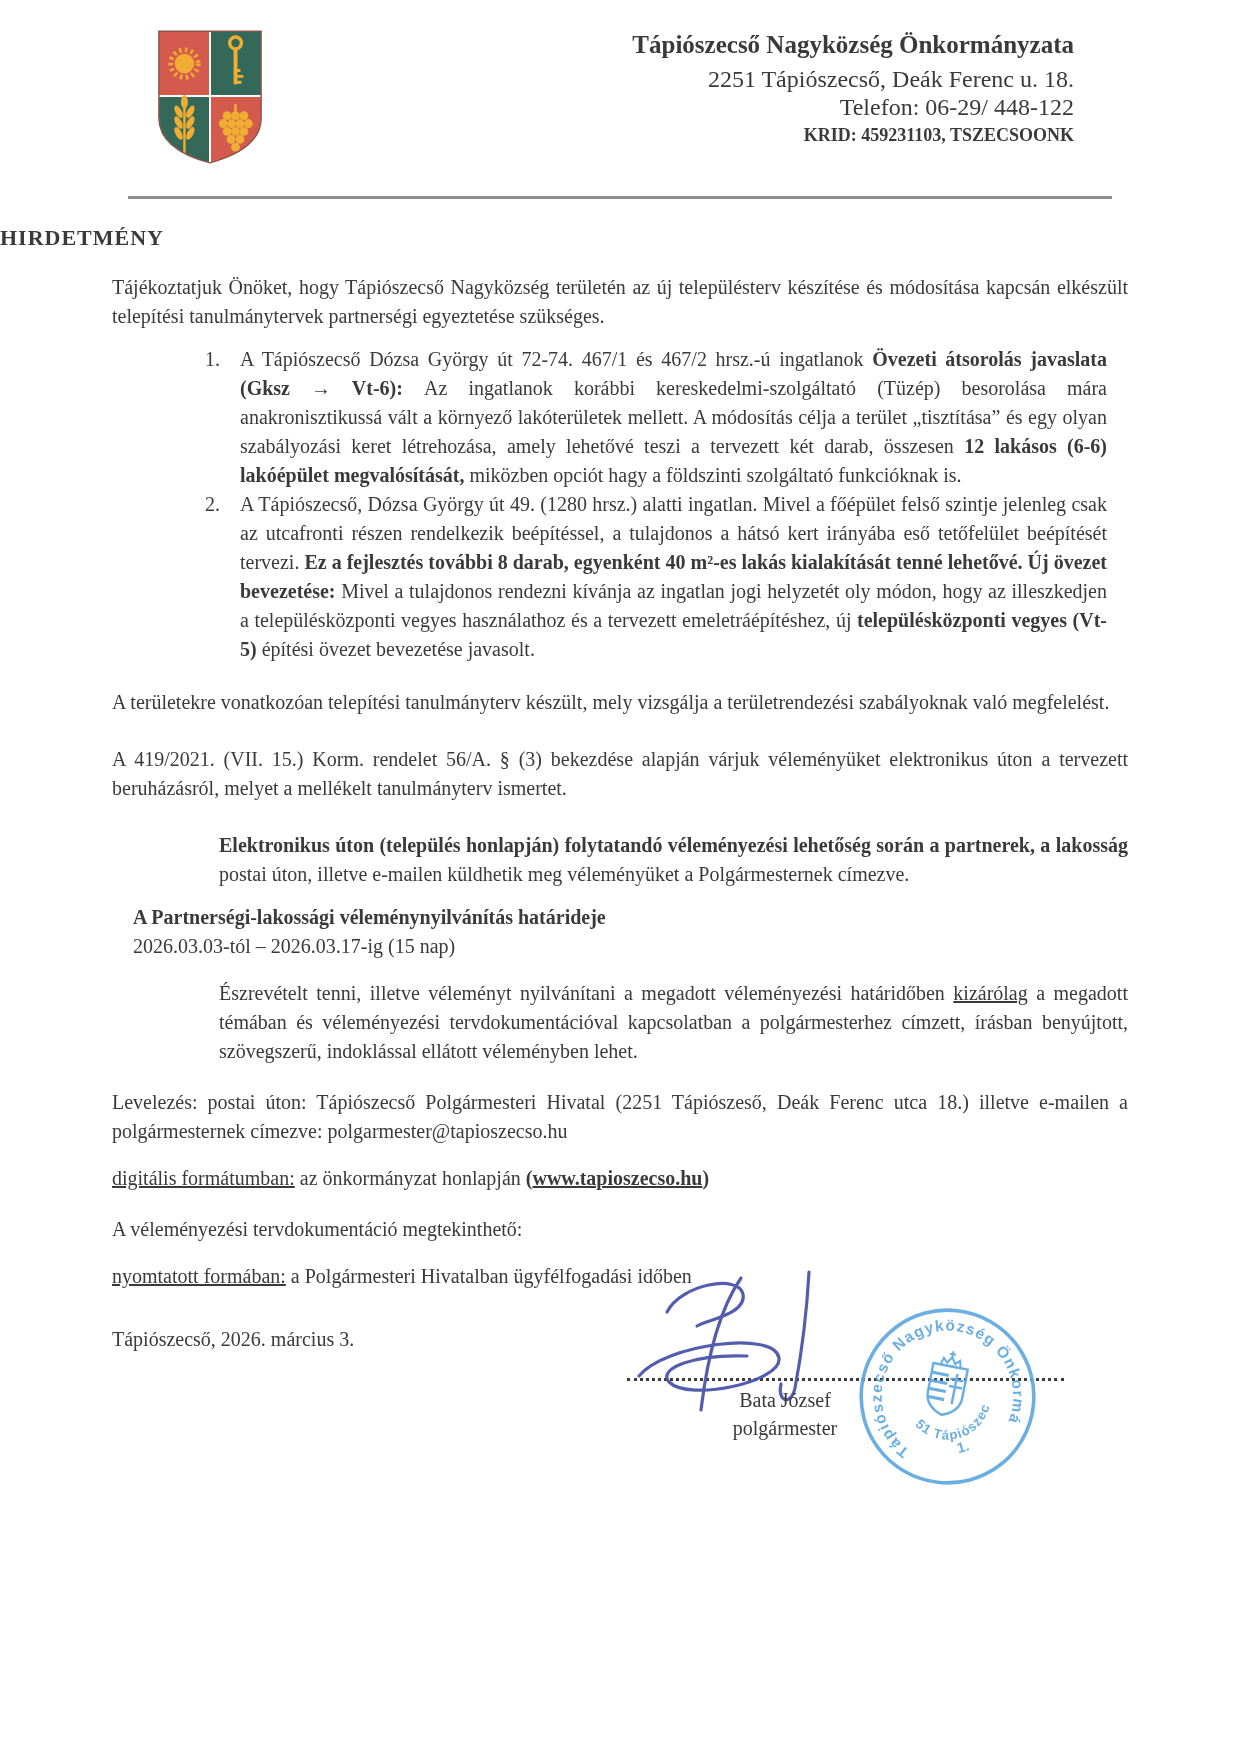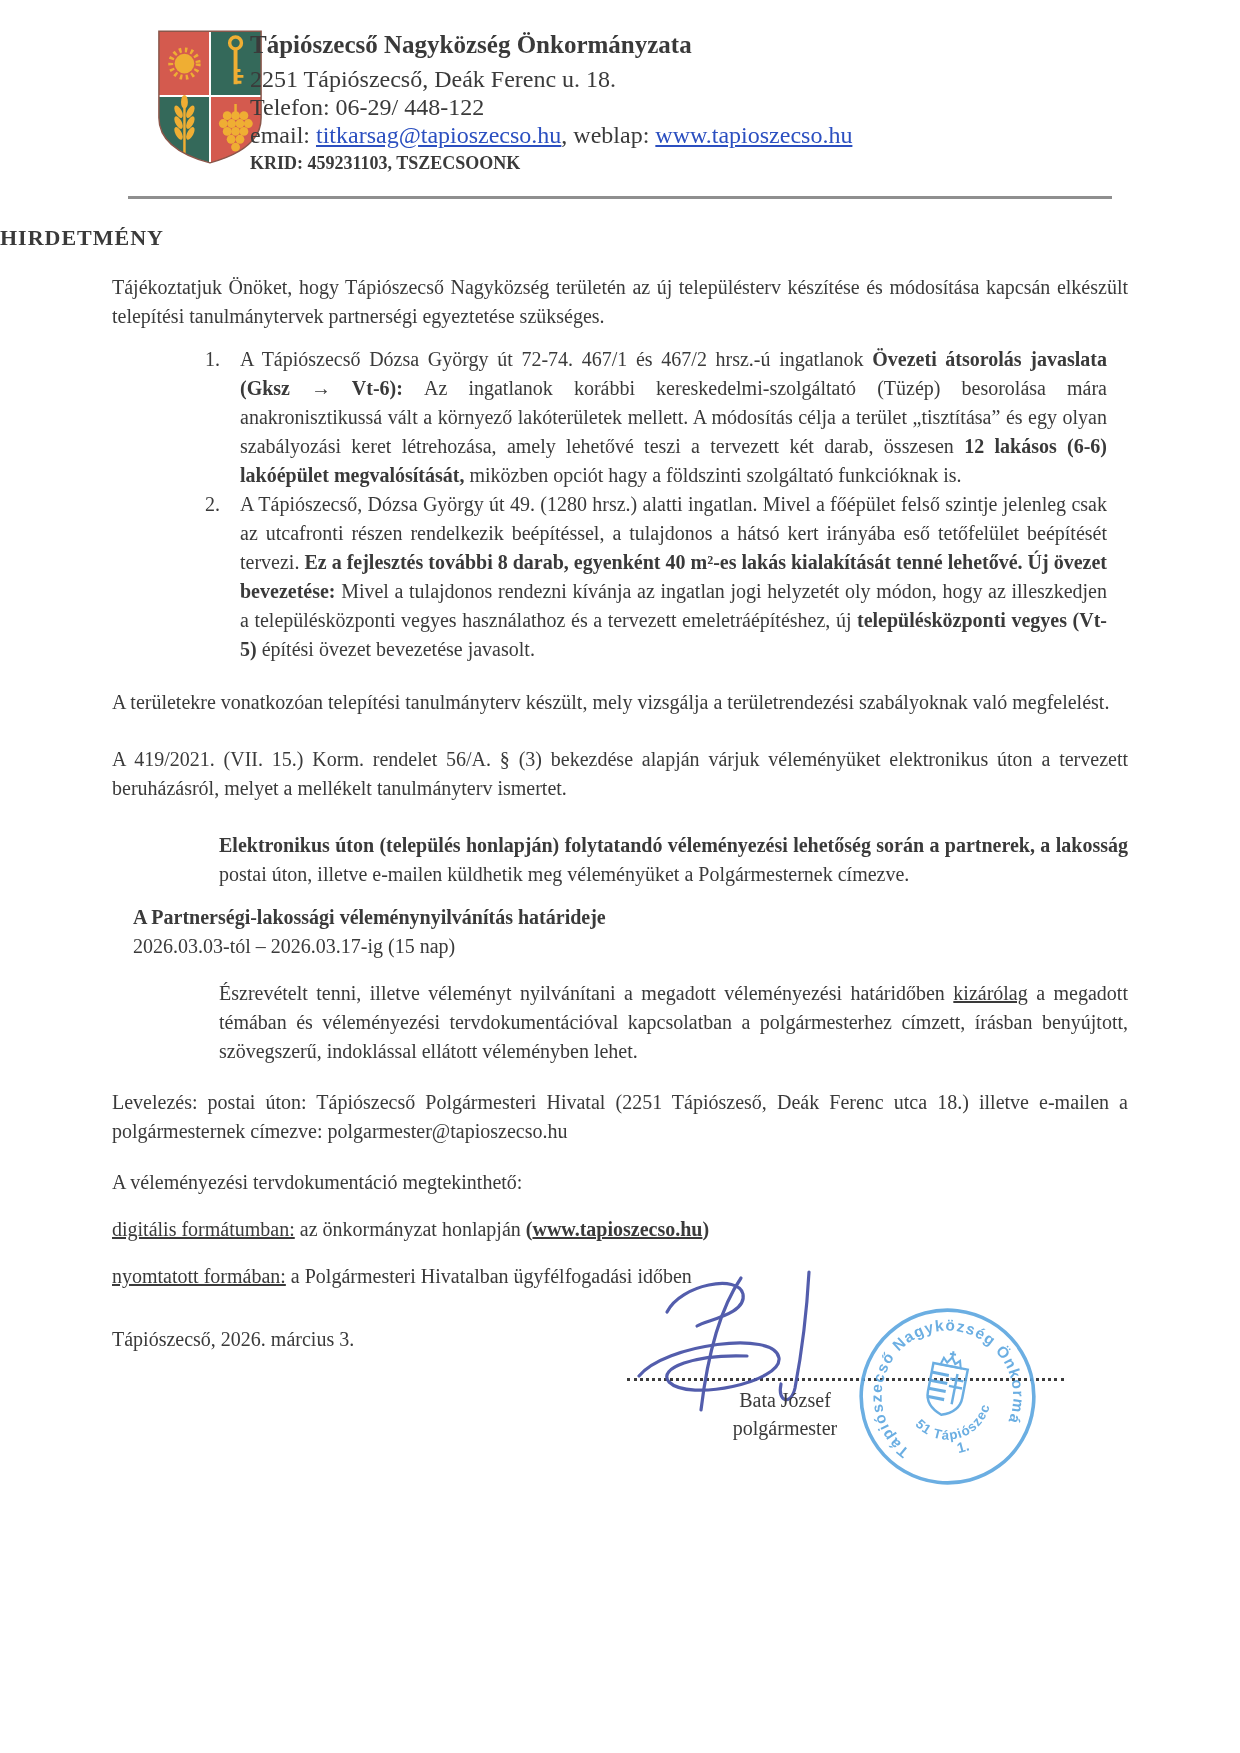--- a/index.html
+++ b/index.html
@@ -9,21 +9,21 @@
     --sig:#4a55a8;
   }
   html,body{margin:0;padding:0;background:#ffffff;}
   .page{
     position:relative;width:1240px;height:1753px;background:#ffffff;
     font-family:"Liberation Serif", serif;color:var(--ink);overflow:hidden;
   }
   
   .letterhead{position:relative;height:172px;}
   .crest{position:absolute;left:153px;top:26px;width:114px;height:142px;}
-  .head-text{position:absolute;left:250px;right:166px;top:30px;text-align:left;}
+  .head-text{position:absolute;left:250px;right:166px;top:30px;text-align:right;}
   .org{font-size:25px;font-weight:bold;line-height:30px;margin-bottom:5px;}
   .addr,.phone,.emails{font-size:24px;line-height:28px;}
   .krid{font-size:18px;font-weight:bold;line-height:29px;}
   .lnk{color:var(--link);text-decoration:underline;cursor:pointer;}
   
   .rule{border:none;border-top:3px solid #8f8f8f;margin:24px 128px 0 128px;}
   .title{text-align:left;font-size:22px;font-weight:bold;letter-spacing:1px;margin:26px 0 0 0;}
   
   .body{font-size:20px;line-height:29px;text-align:justify;margin:0 112px;}
   .intro{margin-top:22px;}
@@ -106,21 +106,20 @@
           <circle cx="84" cy="122" r="4.5" stroke="none"></circle>
         </g>
       </g>
       <path d="M6,4 H110 V92 Q110,124 58,138 Q6,124 6,92 Z" fill="none" stroke-width="1.5" stroke="#8a564a"></path>
     </svg>
 
     <div class="head-text">
       <div class="org">Tápiószecső Nagyközség Önkormányzata</div>
       <div class="addr">2251 Tápiószecső, Deák Ferenc u. 18.</div>
       <div class="phone">Telefon: 06-29/ 448-122</div>
-      <div class="emails"><span>email: </span><a class="lnk">titkarsag@tapioszecso.hu</a><span>, weblap: </span><a class="lnk">www.tapioszecso.hu</a></div>
       <div class="krid">KRID: 459231103, TSZECSOONK</div>
     </div>
   </header>
 
   <hr class="rule">
 
   <h1 class="title">HIRDETMÉNY</h1>
 
   <p class="body intro">Tájékoztatjuk Önöket, hogy Tápiószecső Nagyközség területén az új településterv készítése és módosítása kapcsán elkészült telepítési tanulmánytervek partnerségi egyeztetése szükséges.</p>
 
@@ -139,23 +138,23 @@
 
   <p class="body indent mt28"><b>Elektronikus úton (település honlapján) folytatandó véleményezési lehetőség során a partnerek, a lakosság </b><span>postai úton, illetve e-mailen küldhetik meg véleményüket a Polgármesternek címezve.</span></p>
 
   <h2 class="center-h">A Partnerségi-lakossági véleménynyilvánítás határideje</h2>
   <p class="center-line">2026.03.03-tól – 2026.03.17-ig (15 nap)</p>
 
   <p class="body indent mt18"><span>Észrevételt tenni, illetve véleményt nyilvánítani a megadott véleményezési határidőben </span><u>kizárólag</u><span> a megadott témában és véleményezési tervdokumentációval kapcsolatban a polgármesterhez címzett, írásban benyújtott, szövegszerű, indoklással ellátott véleményben lehet.</span></p>
 
   <p class="body mt22">Levelezés: postai úton: Tápiószecső Polgármesteri Hivatal (2251 Tápiószeső, Deák Ferenc utca 18.) illetve e-mailen a polgármesternek címezve: polgarmester@tapioszecso.hu</p>
 
+  <p class="body mt18"><u>digitális formátumban:</u><span> az önkormányzat honlapján </span><b>(</b><span class="bu">www.tapioszecso.hu</span><b>)</b></p>
+
   <p class="body mt22">A véleményezési tervdokumentáció megtekinthető:</p>
-
-  <p class="body mt18"><u>digitális formátumban:</u><span> az önkormányzat honlapján </span><b>(</b><span class="bu">www.tapioszecso.hu</span><b>)</b></p>
 
   <p class="body mt18"><u>nyomtatott formában:</u><span> a Polgármesteri Hivatalban ügyfélfogadási időben</span></p>
 
   <p class="body date-line mt34">Tápiószecső, 2026. március 3.</p>
 
   <div class="sig-area">
     <div class="dots"></div>
 
     <svg class="autograph" viewBox="0 0 220 160">
       <g fill="none" stroke-linecap="round" stroke-width="3.2" opacity="0.95" stroke="#4a55a8">

